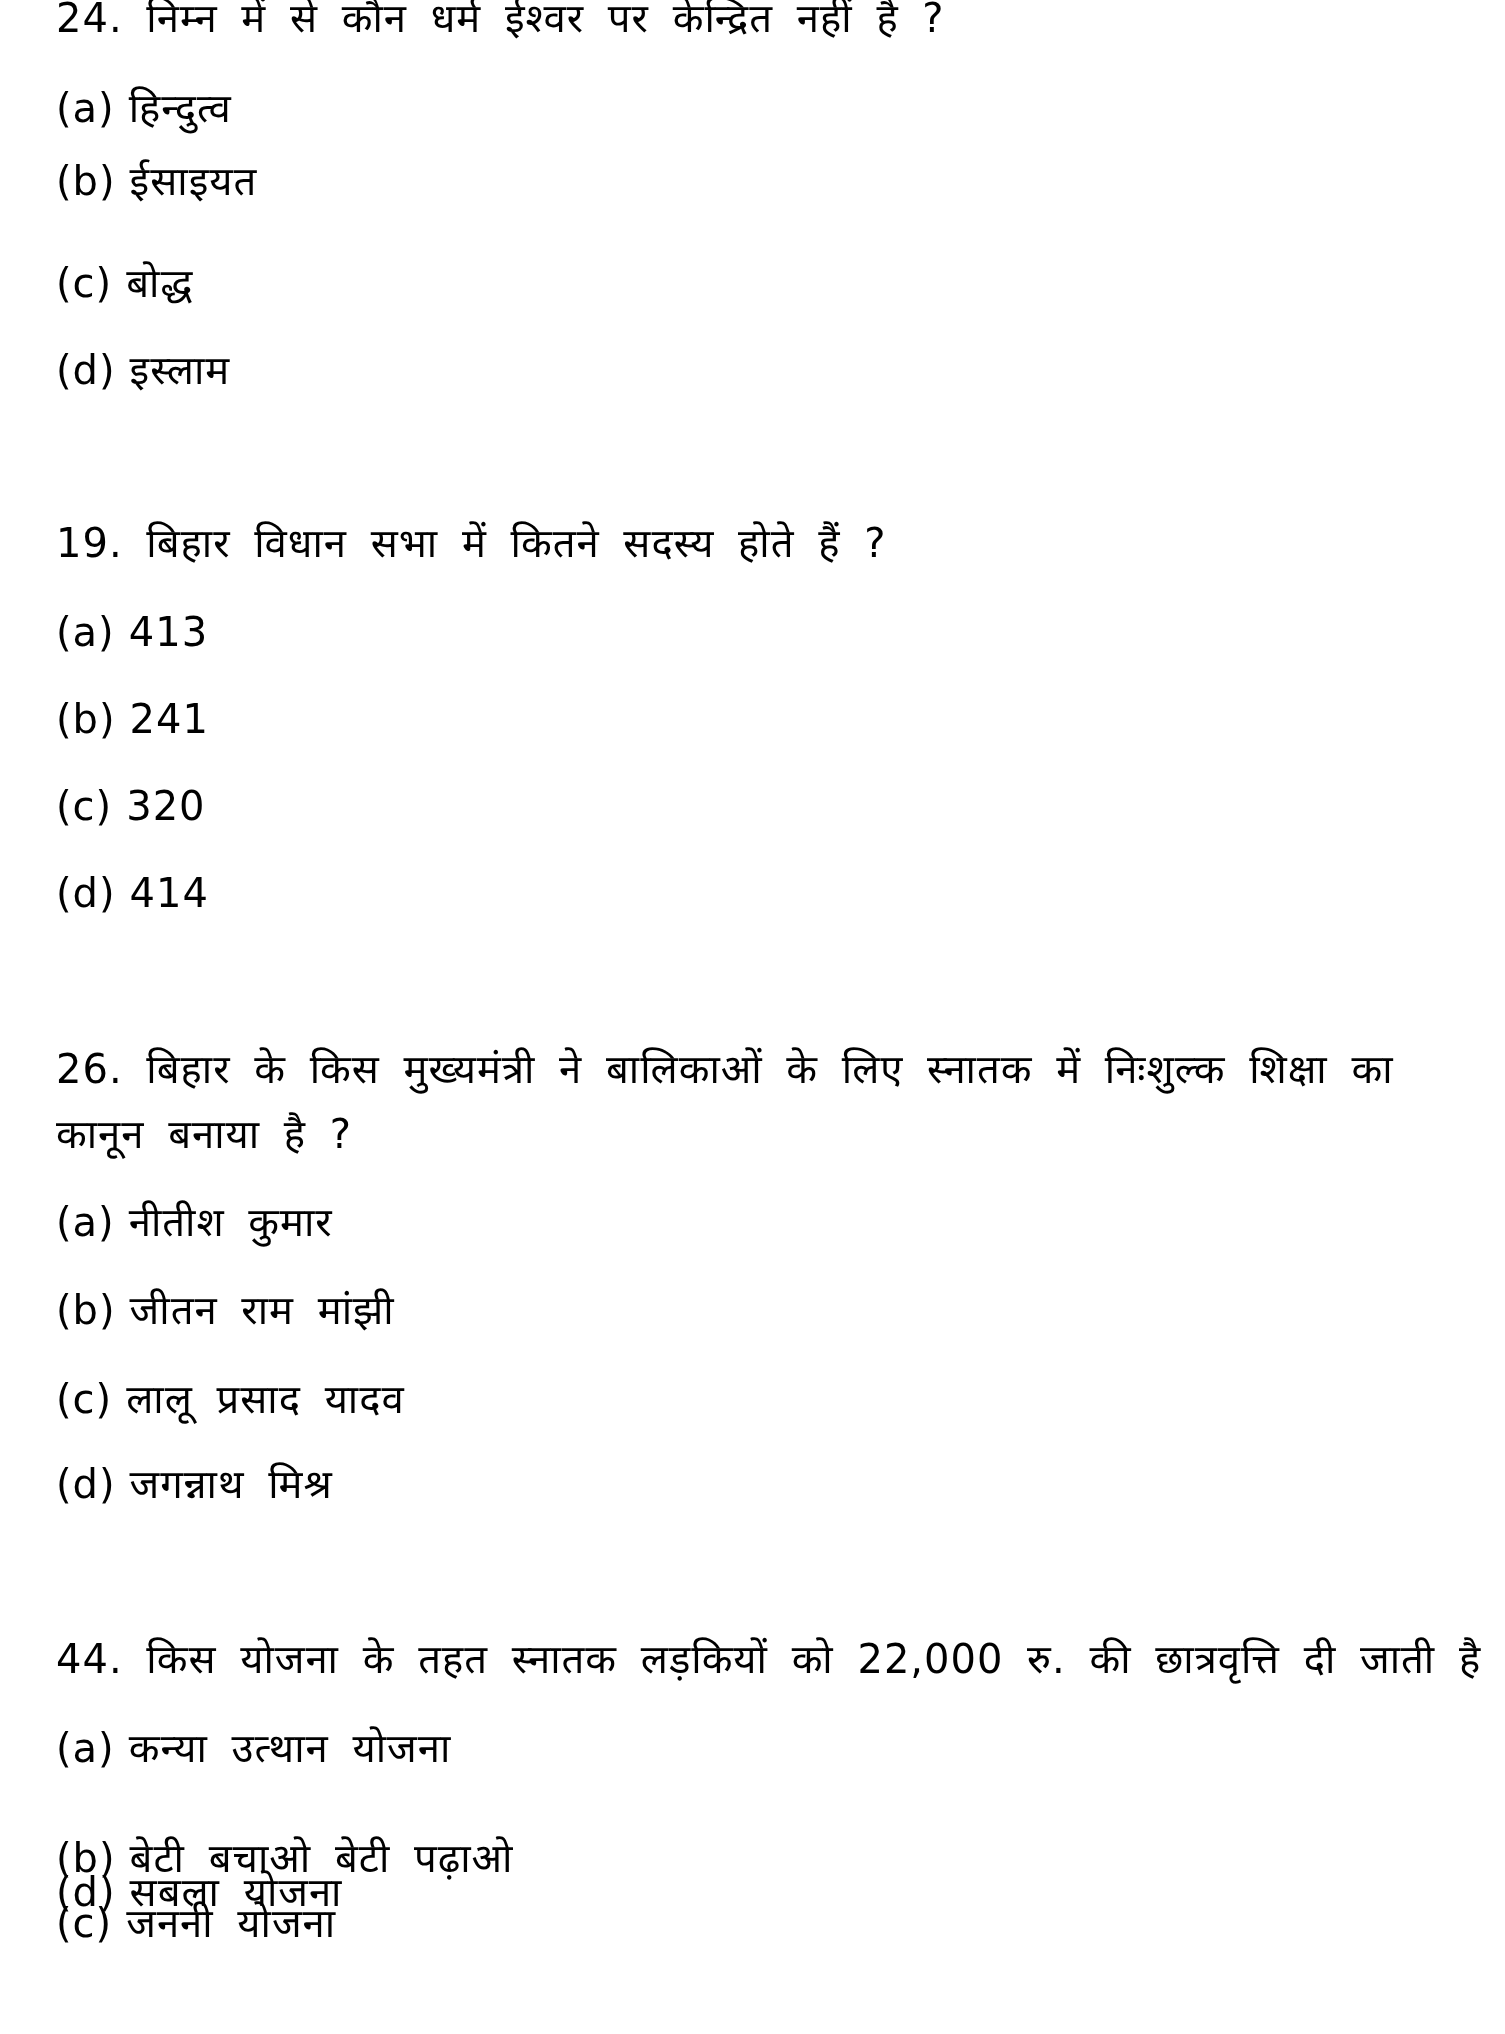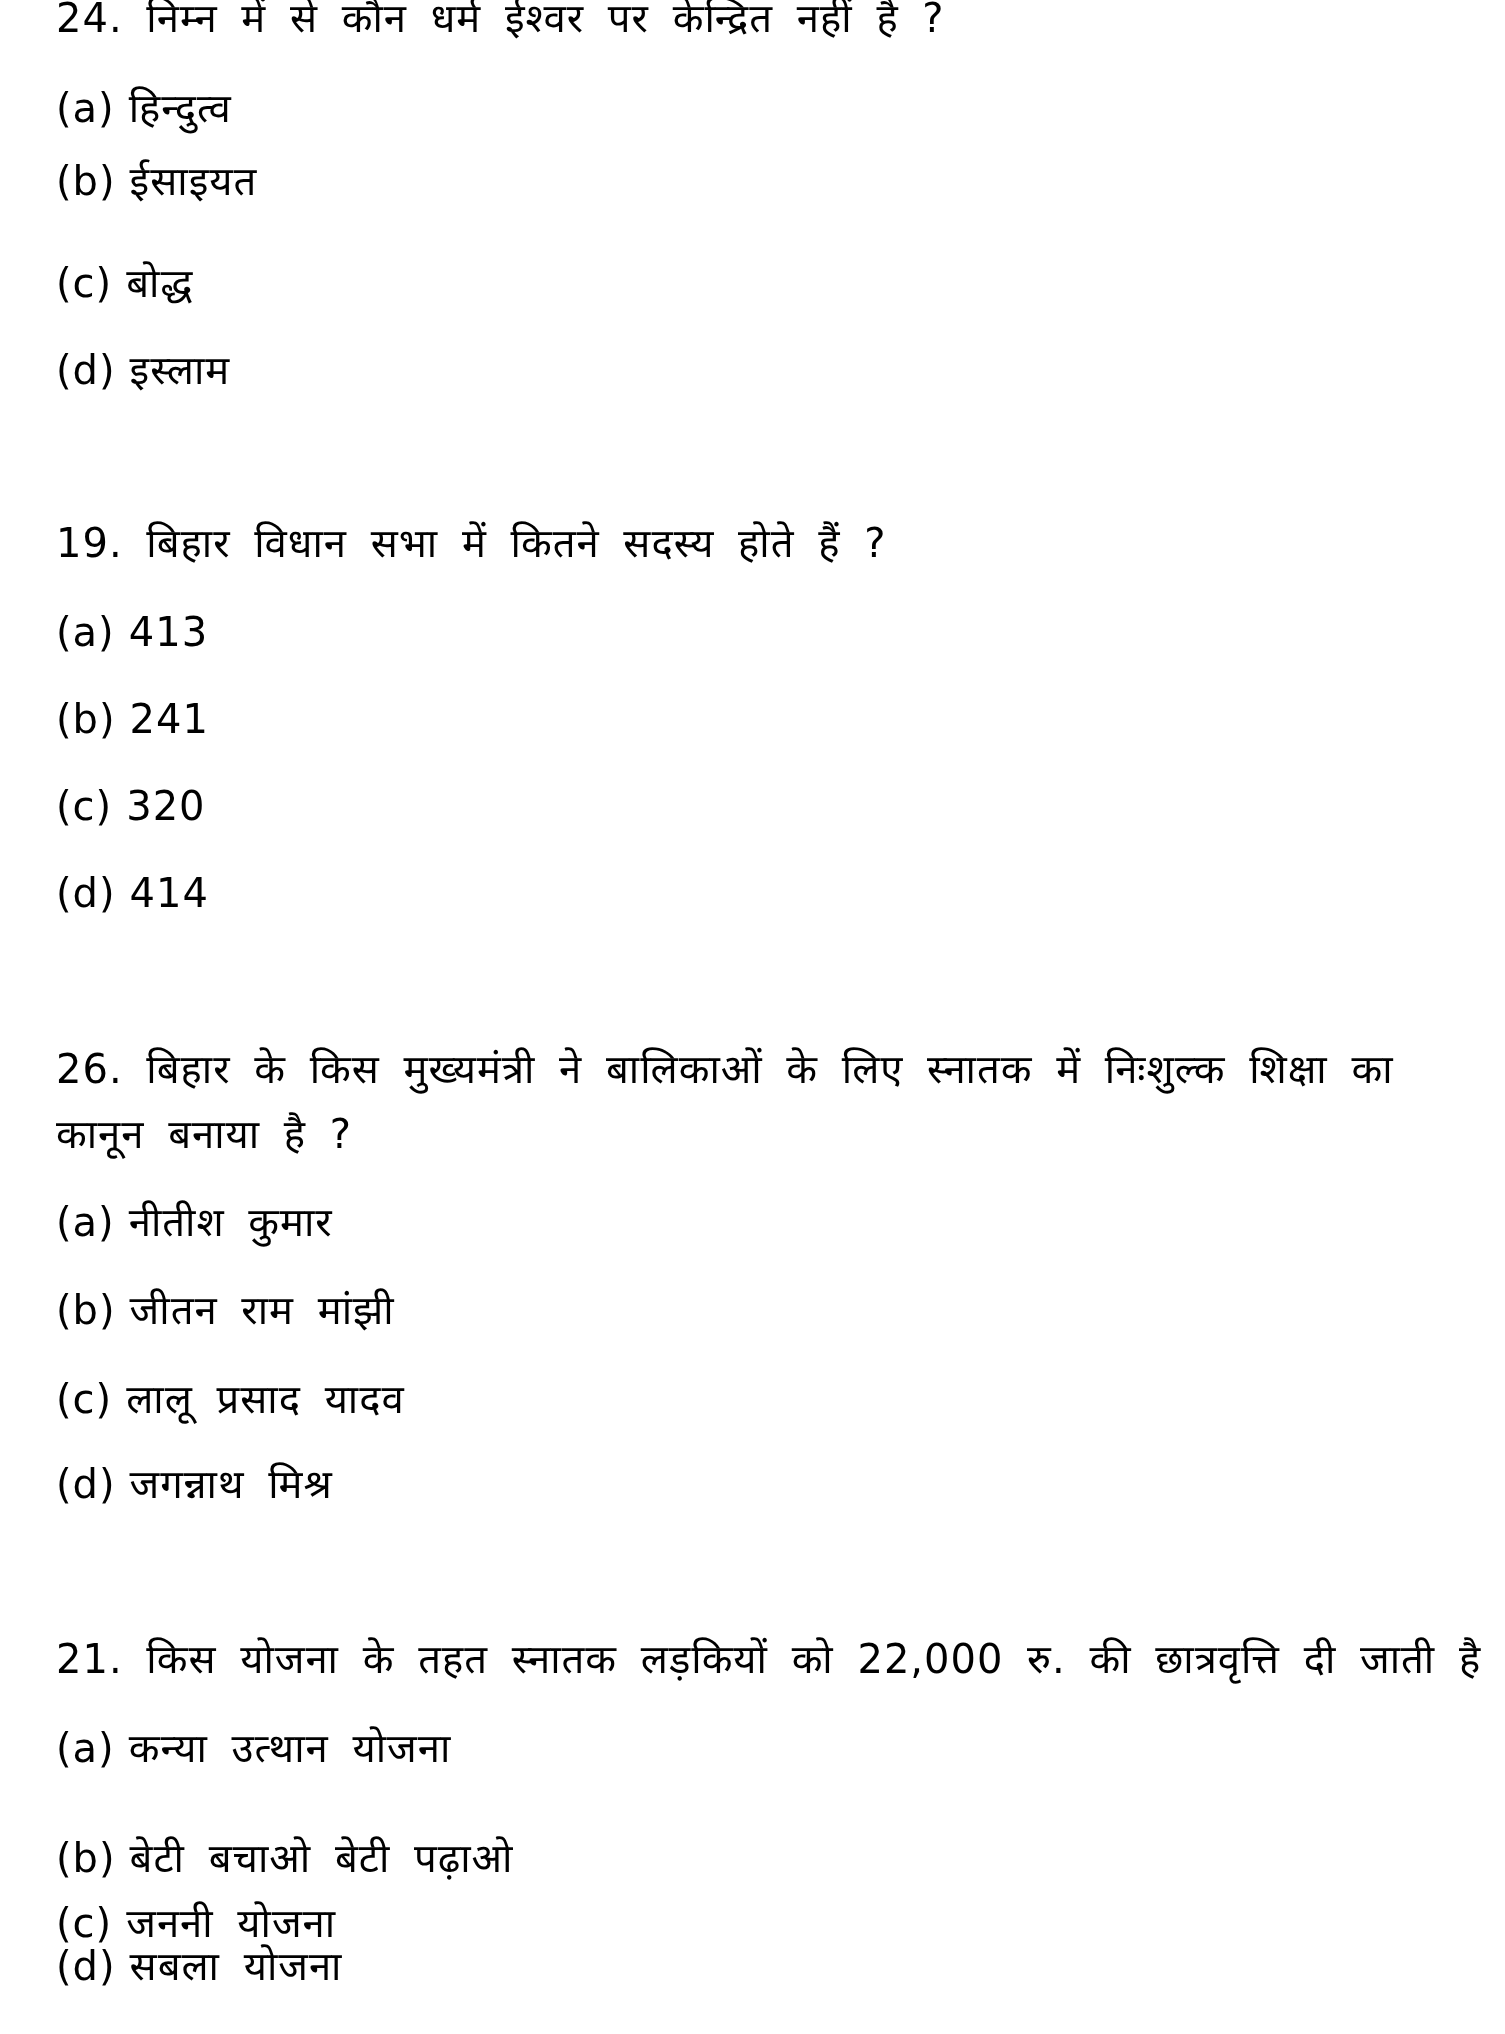--- a/index.html
+++ b/index.html
@@ -23,17 +23,17 @@
 <div class="line opt" style="top:782px"><span class="lbl">(c)</span><span>320</span></div>
 <div class="line opt" style="top:869px"><span class="lbl">(d)</span><span>414</span></div>
 
 <div class="line" style="top:1045px"><span>26.</span> <span>बिहार के किस मुख्यमंत्री ने बालिकाओं के लिए स्नातक में निःशुल्क शिक्षा का</span></div>
 <div class="line" style="top:1110px"><span>कानून बनाया है ?</span></div>
 <div class="line opt" style="top:1198px"><span class="lbl">(a)</span><span>नीतीश कुमार</span></div>
 <div class="line opt" style="top:1286px"><span class="lbl">(b)</span><span>जीतन राम मांझी</span></div>
 <div class="line opt" style="top:1375px"><span class="lbl">(c)</span><span>लालू प्रसाद यादव</span></div>
 <div class="line opt" style="top:1460px"><span class="lbl">(d)</span><span>जगन्नाथ मिश्र</span></div>
 
-<div class="line" style="top:1635px"><span>21.</span> <span>किस योजना के तहत स्नातक लड़कियों को 22,000 रु. की छात्रवृत्ति दी जाती है</span></div>
+<div class="line" style="top:1635px"><span>44.</span> <span>किस योजना के तहत स्नातक लड़कियों को 22,000 रु. की छात्रवृत्ति दी जाती है</span></div>
 <div class="line opt" style="top:1724px"><span class="lbl">(a)</span><span>कन्या उत्थान योजना</span></div>
 <div class="line opt" style="top:1834px"><span class="lbl">(b)</span><span>बेटी बचाओ बेटी पढ़ाओ</span></div>
 <div class="line opt" style="top:1899px"><span class="lbl">(c)</span><span>जननी योजना</span></div>
-<div class="line opt" style="top:1942px"><span class="lbl">(d)</span><span>सबला योजना</span></div>
+<div class="line opt" style="top:1868px"><span class="lbl">(d)</span><span>सबला योजना</span></div>
 
 </body></html>

